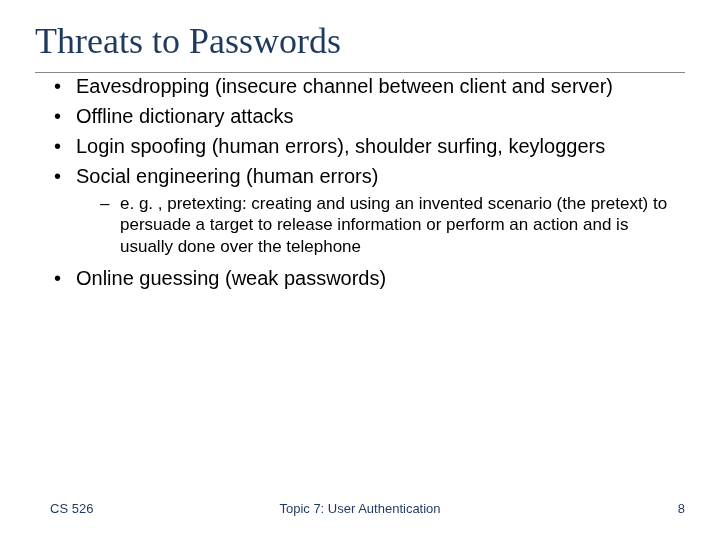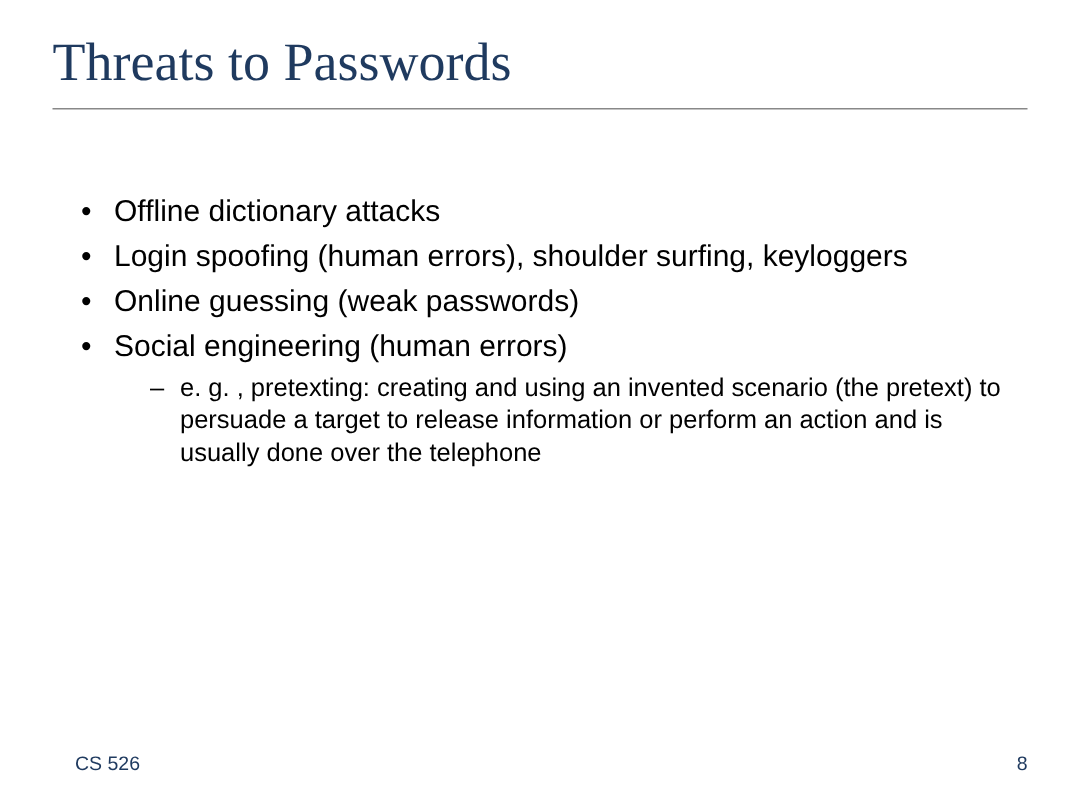--- a/index.html
+++ b/index.html
@@ -22,21 +22,20 @@
       display: flex;
       flex-direction: column;
     }
     .title {
       font-family: "Times New Roman", Times, serif;
       font-size: 36px;
       color: #1f3a5f;
       font-weight: normal;
       padding-bottom: 10px;
       border-bottom: 1px solid #888;
-      margin-bottom: 55px;
     }
     .content {
       flex: 1;
       padding-left: 15px;
     }
     ul.main-list {
       list-style: none;
     }
     ul.main-list > li {
       font-size: 20px;
@@ -100,29 +99,31 @@
     }
   </style>
 </head>
 <body>
 
 <div class="slide">
   <h1 class="title">Threats to Passwords</h1>
 
   <div class="content">
     <ul class="main-list">
+      <li>Eavesdropping (insecure channel between client and server)</li>
       <li>Offline dictionary attacks</li>
       <li>Login spoofing (human errors), shoulder surfing, keyloggers</li>
-      <li>Online guessing (weak passwords)</li>
       <li>
         <span>Social engineering (human errors)</span>
         <ul class="sub-list">
           <li>e. g. , pretexting: creating and using an invented scenario (the pretext) to persuade a target to release information or perform an action and is usually done over the telephone</li>
         </ul>
       </li>
+      <li>Online guessing (weak passwords)</li>
     </ul>
   </div>
 
   <div class="footer">
     <span class="footer-left">CS 526</span>
+    <span class="footer-center">Topic 7: User Authentication</span>
     <span class="footer-right">8</span>
   </div>
 </div>
 
 </body></html>

